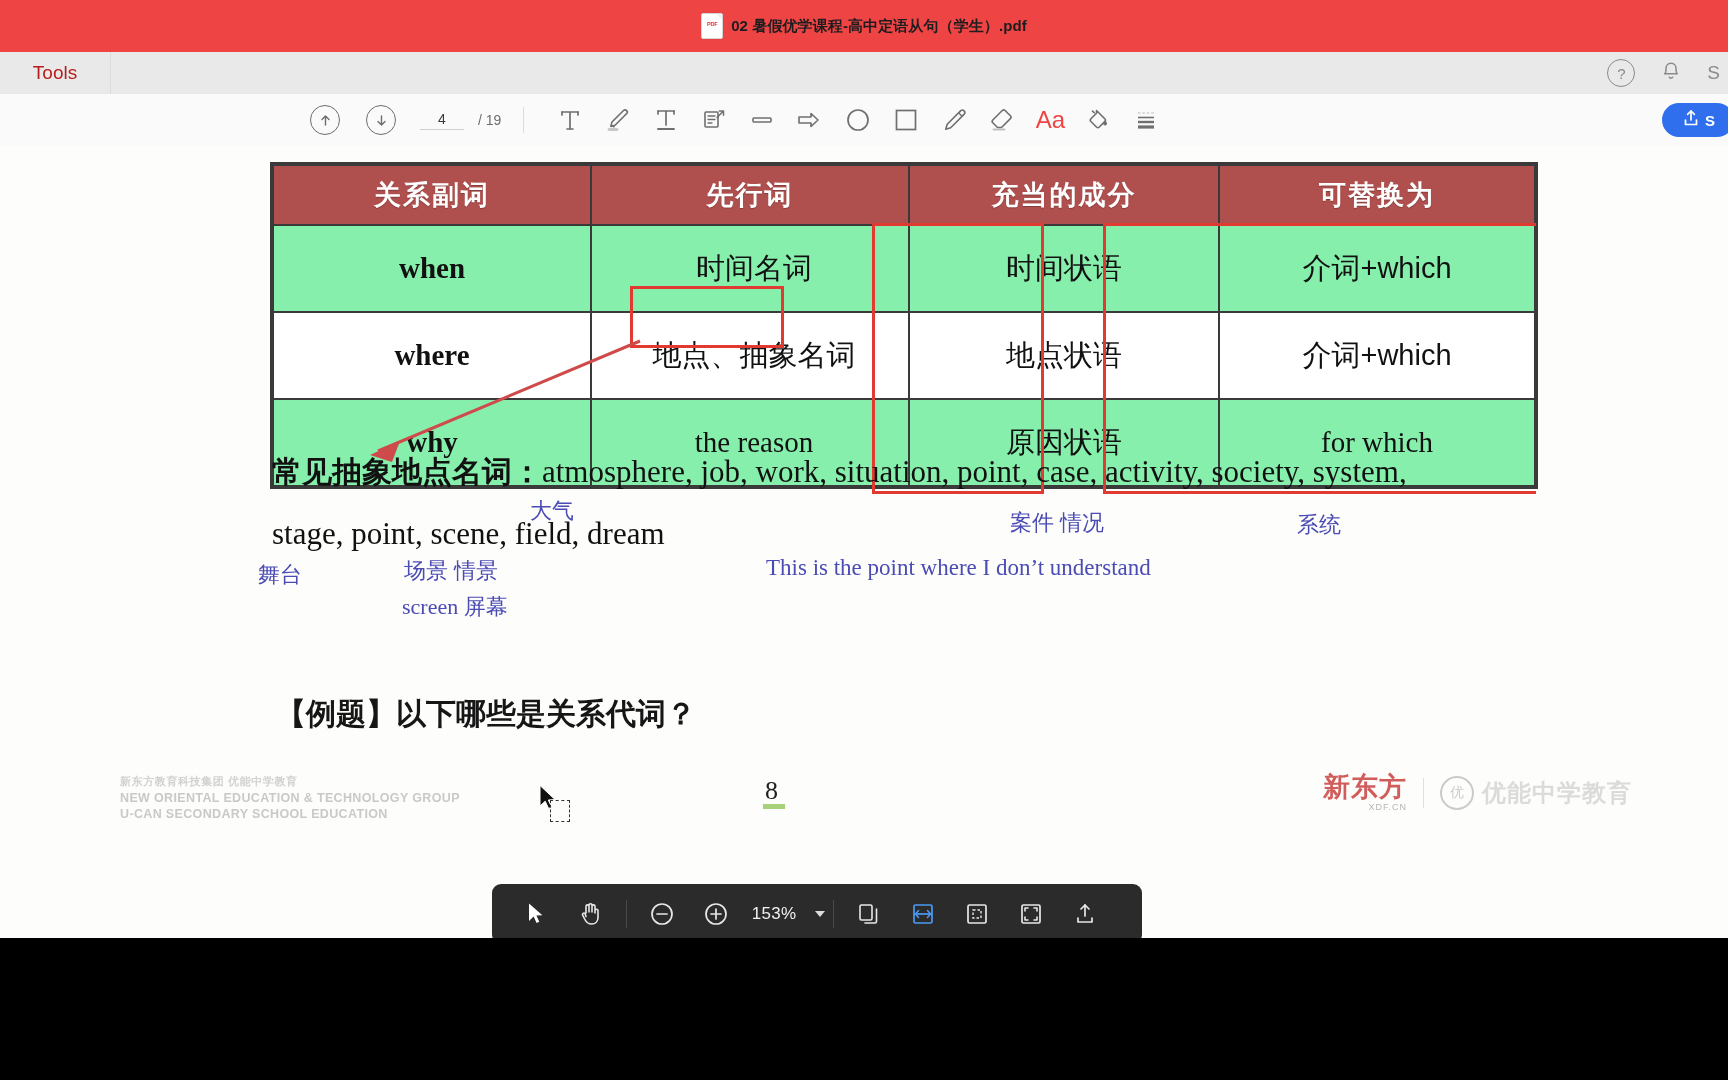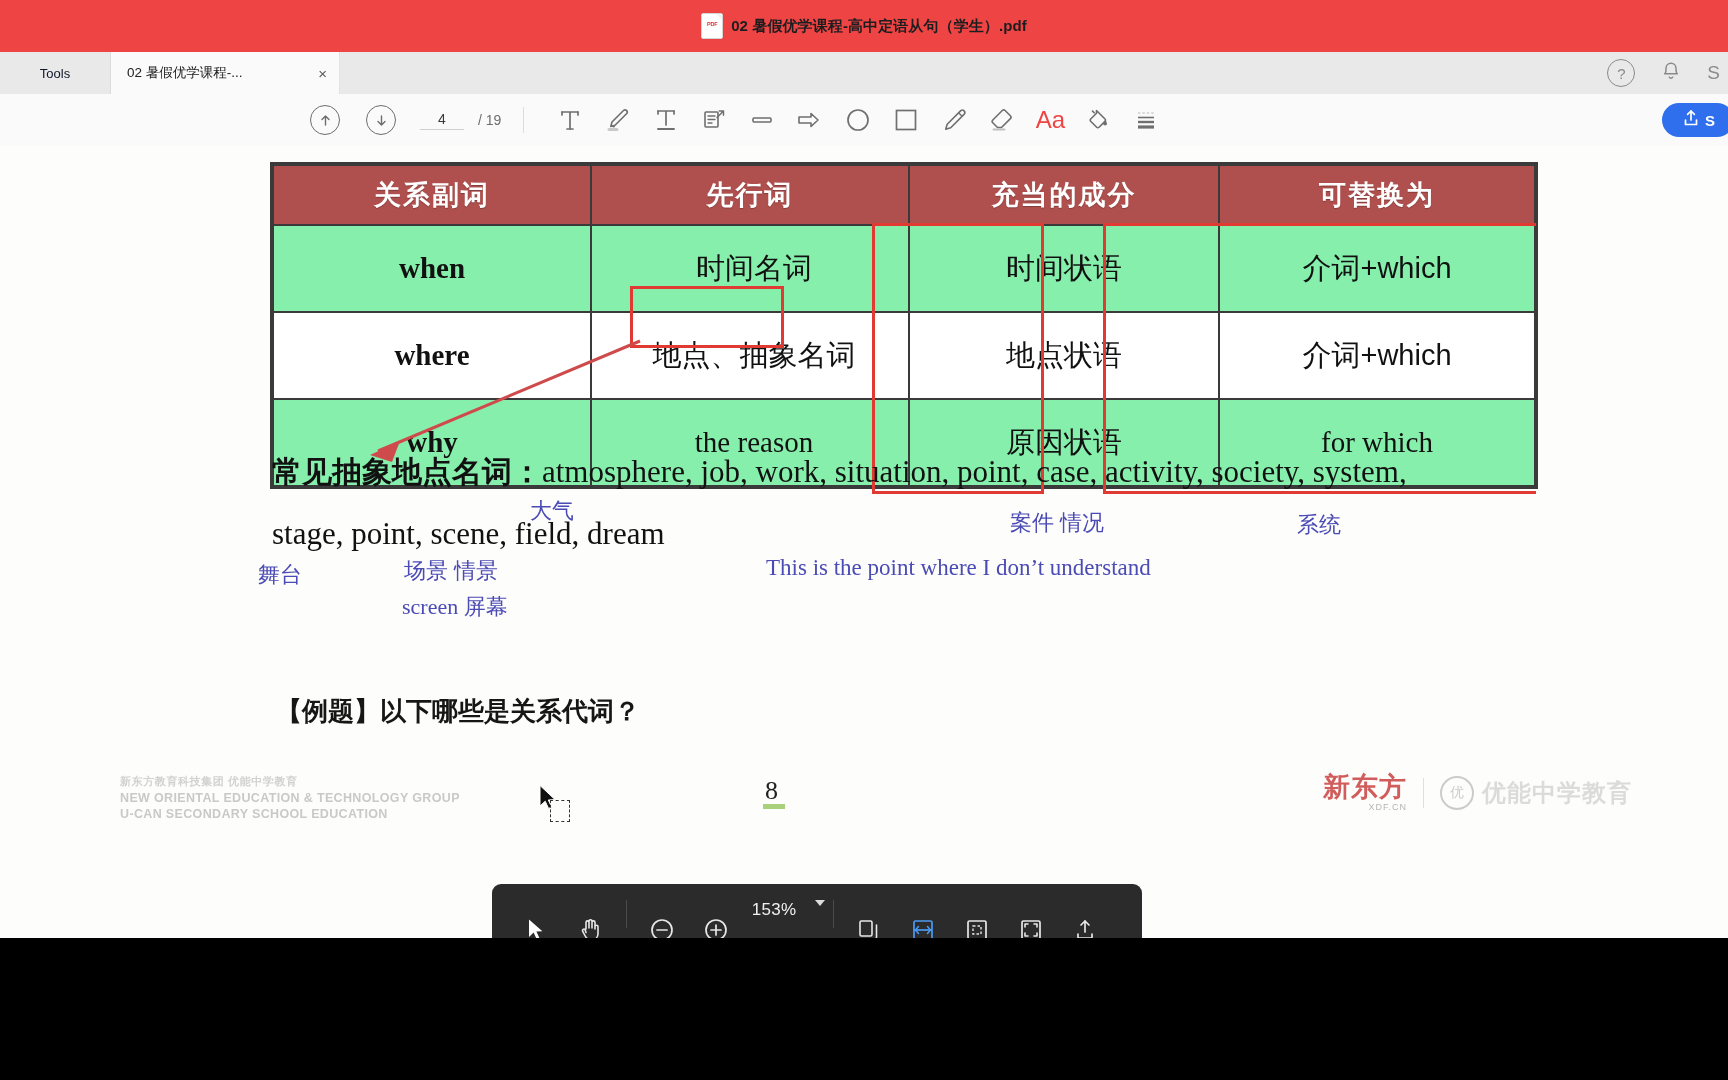--- a/index.html
+++ b/index.html
@@ -32,21 +32,21 @@
   }
   .title-text{font-size:15px;color:#1d1d1f;font-weight:700;letter-spacing:.1px;}
 
   
   .tabstrip{
     position:absolute;left:0;top:52px;width:1728px;height:42px;
     background:#e9e9e9;display:flex;align-items:stretch;
   }
   .tools-btn{
     width:110px;display:flex;align-items:center;justify-content:center;
-    font-size:13px;color:#0f172a;background:#e9e9e9;border-right:1px solid #dcdcdc;text-align:right;
+    font-size:19px;color:#b91c1c;background:#e9e9e9;border-right:1px solid #dcdcdc;text-align:right;
   }
   .tab{
     min-width:200px;max-width:200px;background:#fafafa;display:flex;align-items:center;
     padding:0 12px 0 16px;gap:8px;border-right:1px solid #e2e2e2;
   }
   .tab-label{
     font-size:13.5px;color:#202020;white-space:nowrap;overflow:hidden;text-overflow:ellipsis;flex:1;
   }
   .tab-close{font-size:15px;color:#5a5a5a;line-height:1;cursor:default;}
   .tabstrip-rest{flex:1;background:#e9e9e9;}
@@ -134,21 +134,21 @@
     position:absolute;left:272px;top:370px;
     font-family:"Liberation Serif","DejaVu Serif",serif;font-size:31px;color:#111;white-space:nowrap;
   }
   .anno{
     position:absolute;color:#4b4bb5;
     font-family:"Liberation Serif","DejaVu Serif",serif;font-size:22px;white-space:nowrap;
   }
   .anno.cnnote{font-family:"Liberation Sans","DejaVu Sans",sans-serif;}
 
   .example{
-    position:absolute;left:276px;top:548px;font-size:26px;font-weight:700;color:#161616;white-space:nowrap;
+    position:absolute;left:276px;top:548px;font-size:30px;font-weight:700;color:#161616;white-space:nowrap;
   }
 
   
   .footer-logo{
     position:absolute;left:120px;top:628px;line-height:1.32;
     color:#c9c9c9;font-size:12.5px;font-weight:700;letter-spacing:.35px;white-space:nowrap;
   }
   .footer-logo .cnrow{font-size:11px;color:#d2d2d2;letter-spacing:.6px;margin-bottom:1px;}
   .pagemark{
     position:absolute;left:765px;top:630px;font-size:26px;color:#222;
@@ -176,21 +176,21 @@
   
   .cursor{position:absolute;left:538px;top:638px;pointer-events:none;}
   .cursor .marq{
     position:absolute;left:12px;top:16px;width:18px;height:20px;
     border:1.5px dashed #333;background:transparent;
   }
 
   
   .bottombar{
     position:absolute;left:492px;top:884px;width:614px;height:60px;border-radius:9px;
-    background:#2b2b2b;display:flex;align-items:flex-start;padding:16px 18px;gap:0;
+    background:#2b2b2b;display:flex;align-items:center;padding:0 18px;gap:0;
   }
   .bb{width:54px;height:60px;display:flex;align-items:center;justify-content:center;color:#e8e8e8;}
   .bb.active{color:#ffffff;}
   .bb-sep{width:1px;height:28px;background:#4a4a4a;margin:0 8px;}
   .zoomlabel{
     color:#f0f0f0;font-size:17px;min-width:62px;text-align:center;letter-spacing:.3px;
   }
   .caret{width:0;height:0;border-left:5px solid transparent;border-right:5px solid transparent;
          border-top:6px solid #dcdcdc;margin-left:10px;}
   .bb.blue{color:#4a9bf5;}
@@ -203,24 +203,20 @@
 
   <div class="titlebar">
     <div class="title-wrap">
       <span class="pdf-badge"></span>
       <span class="title-text">02 暑假优学课程-高中定语从句（学生）.pdf</span>
     </div>
   </div>
 
   <div class="tabstrip">
     <div class="tools-btn">Tools</div>
-    <div class="tab">
-      <span class="tab-label">02 暑假优学课程-...</span>
-      <span class="tab-close">×</span>
-    </div>
     <div class="tabstrip-rest"></div>
     <div class="tab-right">
       <span class="ic-help">?</span>
       <span class="ic-bell">
         <svg width="20" height="21" viewBox="0 0 20 21" fill="none">
             <path d="M10 2.2c-3 0-5 2.2-5 5.2 0 4.4-1.4 5.4-1.4 5.4h12.8S15 11.8 15 7.4c0-3-2-5.2-5-5.2z" stroke="#8a8a8a" stroke-width="1.5" stroke-linejoin="round"></path>
             <path d="M8.3 16.2a2 2 0 0 0 3.4 0" stroke="#8a8a8a" stroke-width="1.5" stroke-linecap="round"></path>
           </svg>
       </span>
       <span class="ic-s">S</span>

